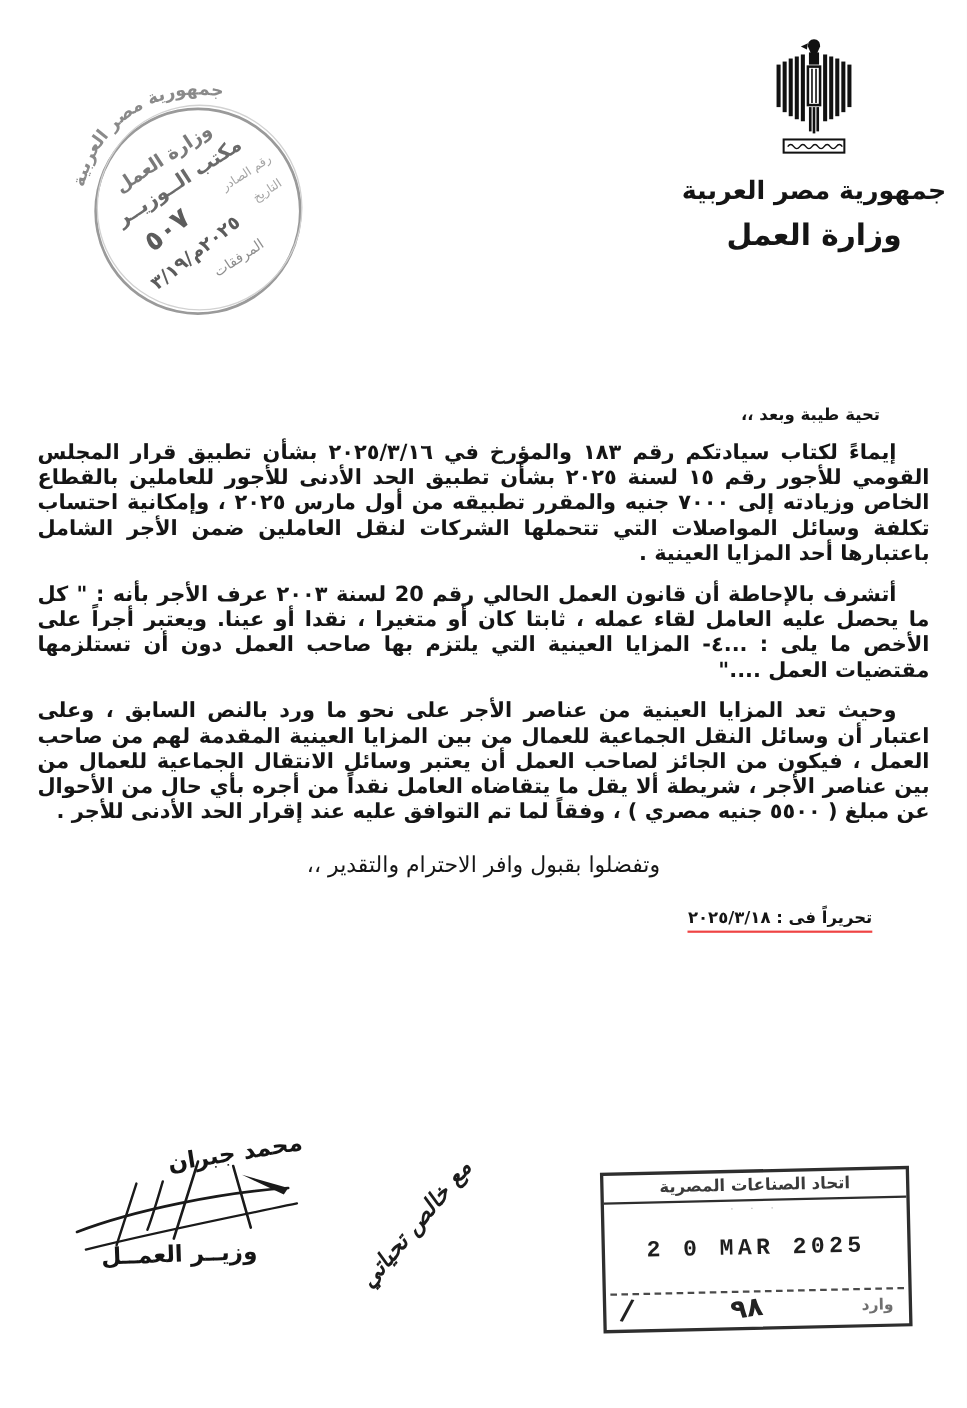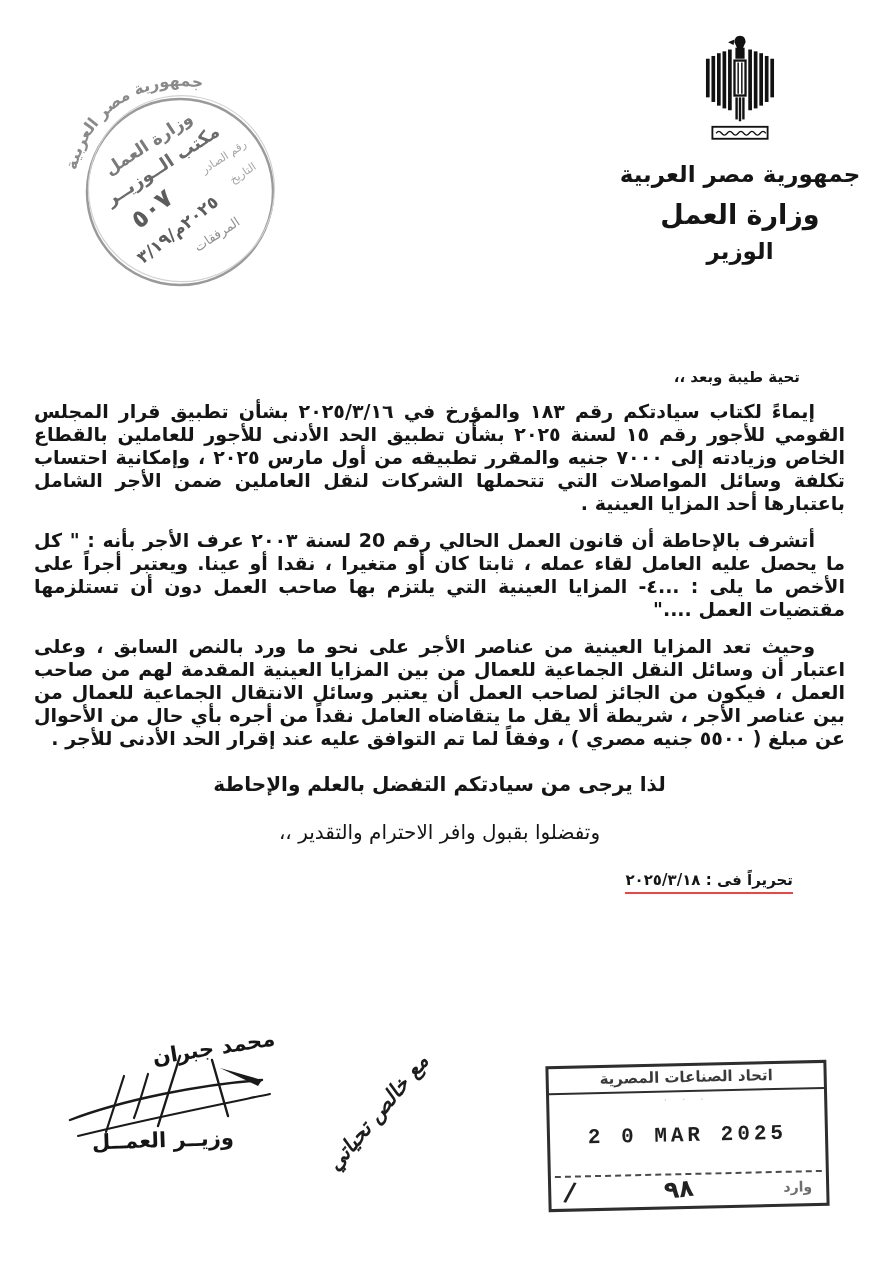--- a/index.html
+++ b/index.html
@@ -120,31 +120,29 @@
 
       <rect x="45" y="68" width="2.6" height="24"></rect>
       <rect x="48.7" y="68" width="2.6" height="26"></rect>
       <rect x="52.4" y="68" width="2.6" height="24"></rect>
 
       <rect x="20" y="100" width="60" height="13" fill="none" stroke="#111" stroke-width="2"></rect>
       <path d="M24 107 q3 -4 6 0 t6 0 t6 0 t6 0 t6 0 t6 0 t6 0 t6 0 t6 0" fill="none" stroke="#111" stroke-width="1.4"></path>
     </svg>
     <div class="lh-country">جمهورية مصر العربية</div>
     <div class="lh-ministry">وزارة العمل</div>
-    <div class="lh-office">الوزير</div>
   </div>
 
   <div class="letter">
     <div class="salutation">تحية طيبة وبعد ،،</div>
 
     <p class="para">إيماءً لكتاب سيادتكم رقم ١٨٣ والمؤرخ في ٢٠٢٥/٣/١٦ بشأن تطبيق قرار المجلس القومي للأجور رقم ١٥ لسنة ٢٠٢٥ بشأن تطبيق الحد الأدنى للأجور للعاملين بالقطاع الخاص وزيادته إلى ٧٠٠٠ جنيه والمقرر تطبيقه من أول مارس ٢٠٢٥ ، وإمكانية احتساب تكلفة وسائل المواصلات التي تتحملها الشركات لنقل العاملين ضمن الأجر الشامل باعتبارها أحد المزايا العينية .</p>
     <p class="para">أتشرف بالإحاطة أن قانون العمل الحالي رقم 20 لسنة ٢٠٠٣ عرف الأجر بأنه : " كل ما يحصل عليه العامل لقاء عمله ، ثابتا كان أو متغيرا ، نقدا أو عينا.  ويعتبر أجراً على الأخص ما يلى : ...٤- المزايا العينية التي يلتزم بها صاحب العمل دون أن تستلزمها مقتضيات العمل ...."</p>
     <p class="para">وحيث تعد المزايا العينية من عناصر الأجر على نحو ما ورد بالنص السابق ، وعلى اعتبار أن وسائل النقل الجماعية للعمال من بين المزايا العينية المقدمة لهم من صاحب العمل ، فيكون من الجائز لصاحب العمل أن يعتبر وسائل الانتقال الجماعية للعمال من بين عناصر الأجر ، شريطة ألا يقل ما يتقاضاه العامل نقداً من أجره بأي حال من الأحوال عن مبلغ ( ٥٥٠٠ جنيه مصري ) ، وفقاً لما تم التوافق عليه عند إقرار الحد الأدنى للأجر .</p>
 
-    <div class="closing">لذا يرجى من سيادتكم التفضل بالعلم والإحاطة</div>
     <div class="closing2">وتفضلوا بقبول وافر الاحترام والتقدير ،،</div>
 
     <div class="dateline-wrap">
       <span class="dateline">تحريراً فى : ٢٠٢٥/٣/١٨</span>
     </div>
   </div>
 
   <div class="sig-name">محمد جبران</div>
 
   <svg class="sig-scrawl" width="270" height="100" viewBox="0 0 270 100">

